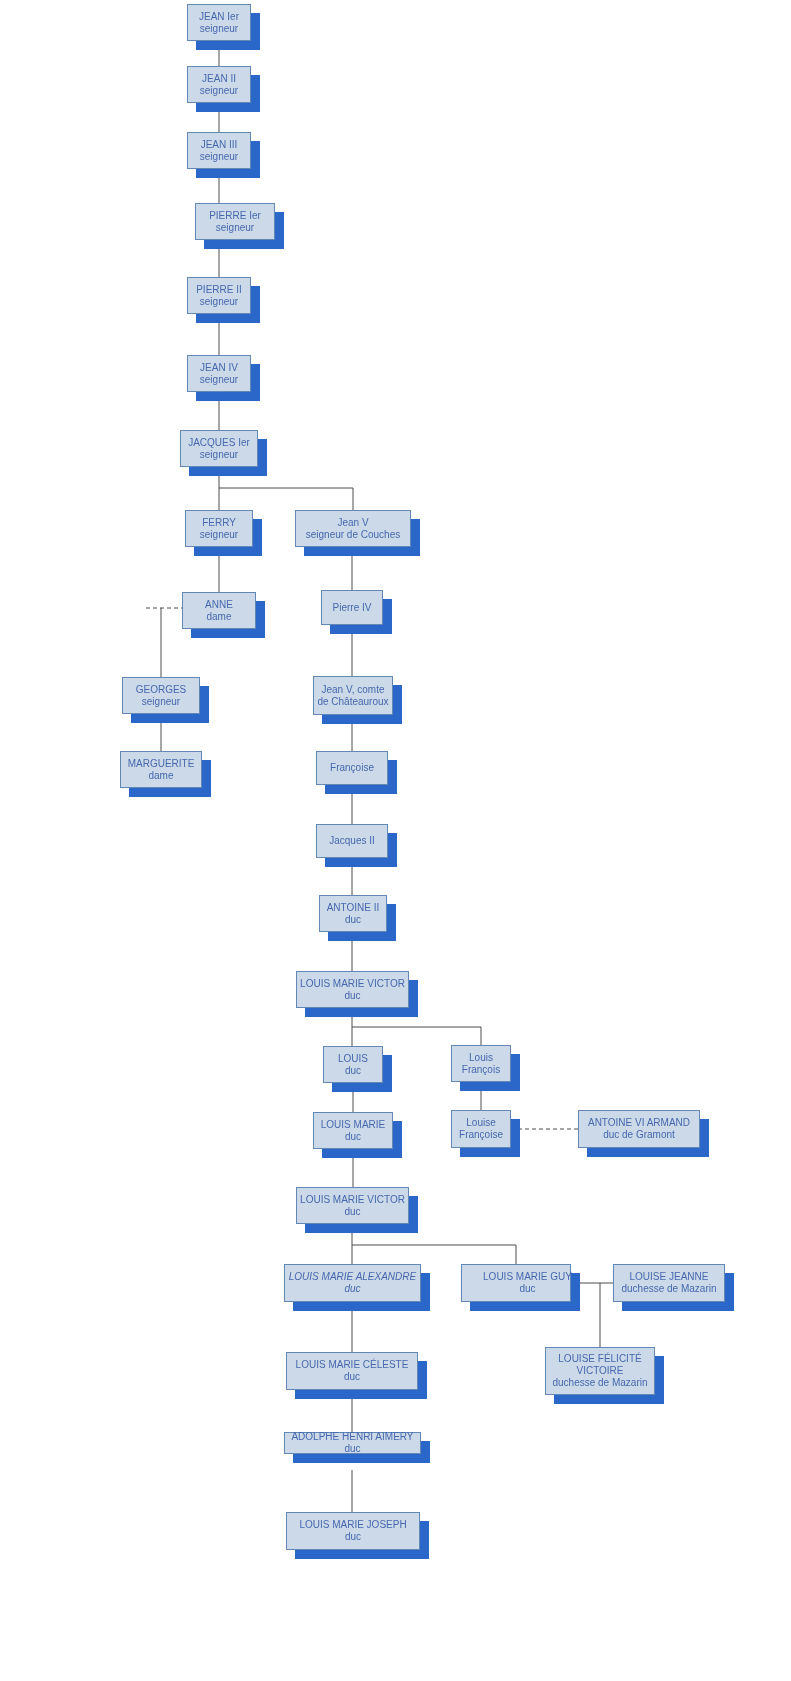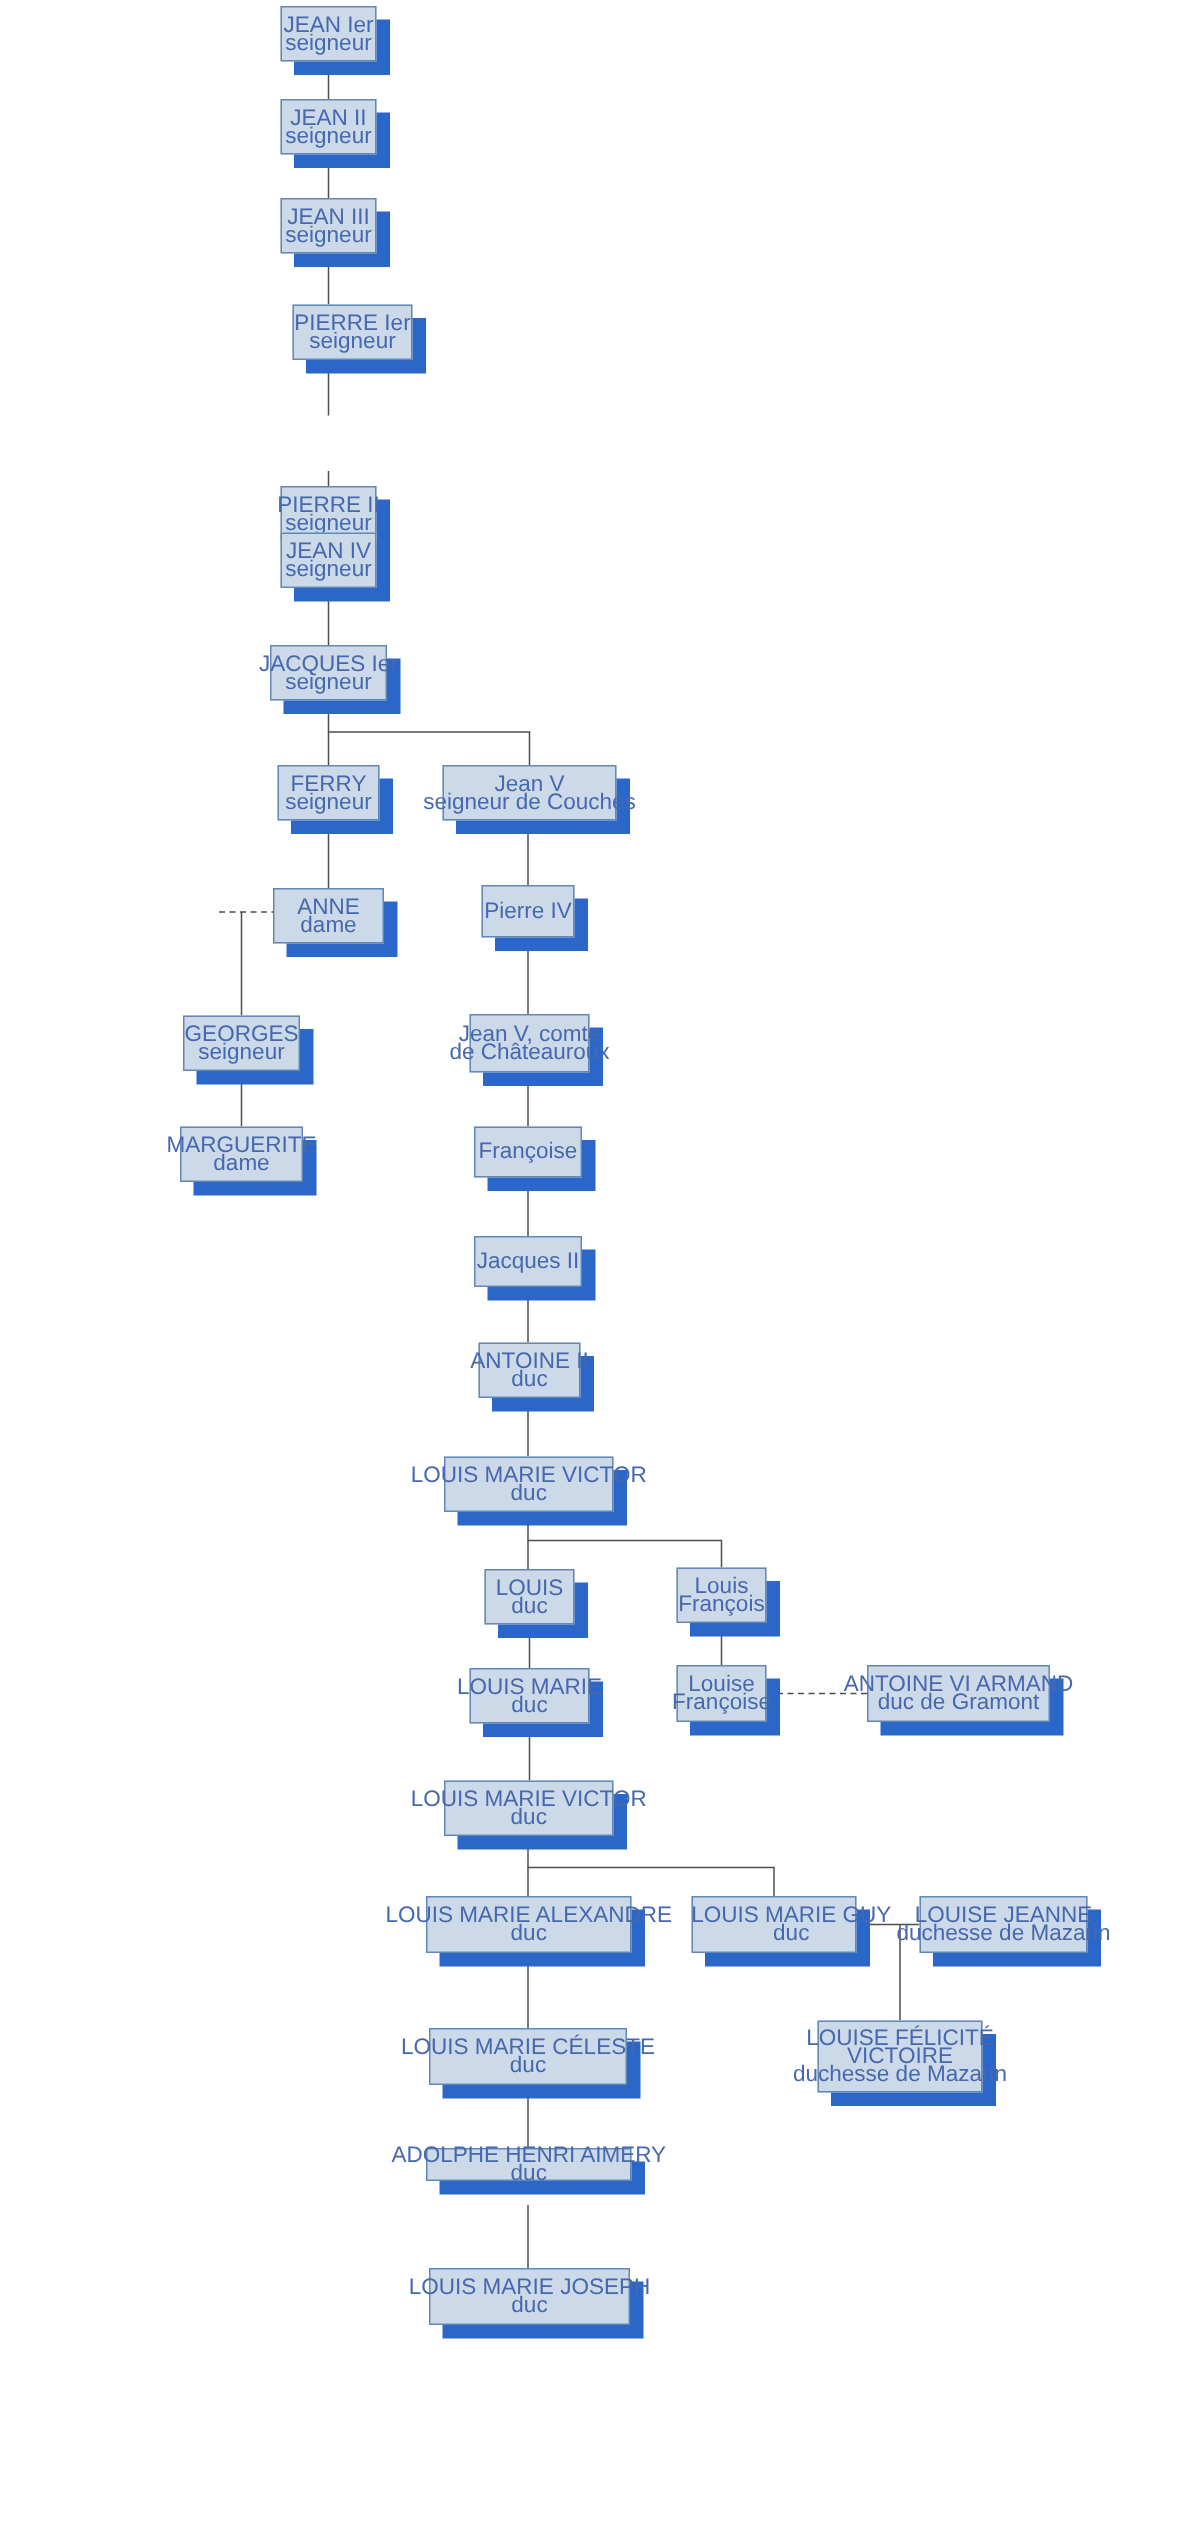--- a/index.html
+++ b/index.html
@@ -17,21 +17,21 @@
     width:791px;height:1681px;
     z-index:1;
   }
   .node{
     position:absolute;
     box-sizing:border-box;
     background:var(--node-fill,#ccd9e8);
     border:1px solid var(--node-border,#6388b5);
     box-shadow:9px 9px 0 var(--node-shadow,#2b67c8);
     color:var(--node-text,#4668ae);
-    font-size:15px;
+    font-size:10px;
     line-height:12px;
     display:flex;
     flex-direction:column;
     align-items:center;
     justify-content:center;
     text-align:center;
     z-index:2;
     cursor:pointer;
     padding:1px 2px;
   }
@@ -83,21 +83,21 @@
       <span class="node-line">seigneur</span>
     </div>
     <div class="node" style="left: 187px; top: 132px; width: 64px; height: 37px;">
       <span class="node-line">JEAN III</span>
       <span class="node-line">seigneur</span>
     </div>
     <div class="node" style="left: 195px; top: 203px; width: 80px; height: 37px;">
       <span class="node-line">PIERRE Ier</span>
       <span class="node-line">seigneur</span>
     </div>
-    <div class="node" style="left: 187px; top: 277px; width: 64px; height: 37px; margin-top: 47px;">
+    <div class="node" style="left: 187px; top: 277px; width: 64px; height: 37px;">
       <span class="node-line">PIERRE II</span>
       <span class="node-line">seigneur</span>
     </div>
     <div class="node" style="left: 187px; top: 355px; width: 64px; height: 37px; align-items: center;">
       <span class="node-line">JEAN IV</span>
       <span class="node-line">seigneur</span>
     </div>
     <div class="node" style="left: 180px; top: 430px; width: 78px; height: 37px;">
       <span class="node-line">JACQUES Ier</span>
       <span class="node-line">seigneur</span>
@@ -160,21 +160,21 @@
       <span class="node-line">Françoise</span>
     </div>
     <div class="node" style="left: 578px; top: 1110px; width: 122px; height: 38px;">
       <span class="node-line">ANTOINE VI ARMAND</span>
       <span class="node-line">duc de Gramont</span>
     </div>
     <div class="node" style="left: 296px; top: 1187px; width: 113px; height: 37px;">
       <span class="node-line">LOUIS MARIE VICTOR</span>
       <span class="node-line">duc</span>
     </div>
-    <div class="node" style="left: 284px; top: 1264px; width: 137px; height: 38px;">
+    <div class="node" style="left: 284px; top: 1264px; width: 137px; height: 38px; font-style: italic;">
       <span class="node-line">LOUIS MARIE ALEXANDRE</span>
       <span class="node-line">duc</span>
     </div>
     <div class="node" style="left: 461px; top: 1264px; width: 110px; height: 38px; padding-left: 25px;">
       <span class="node-line">LOUIS MARIE GUY</span>
       <span class="node-line">duc</span>
     </div>
     <div class="node" style="left: 613px; top: 1264px; width: 112px; height: 38px;">
       <span class="node-line">LOUISE JEANNE</span>
       <span class="node-line">duchesse de Mazarin</span>

